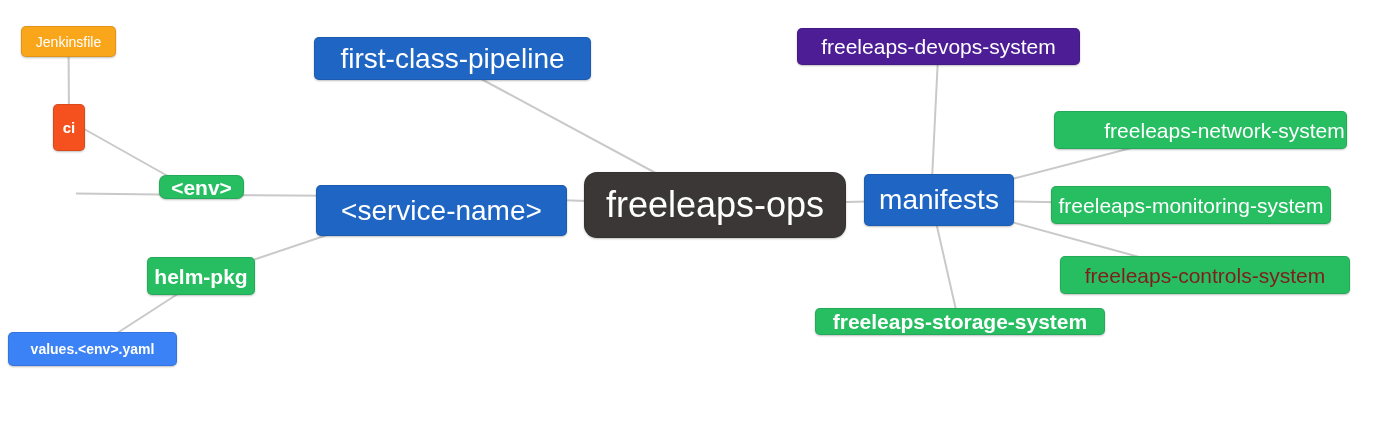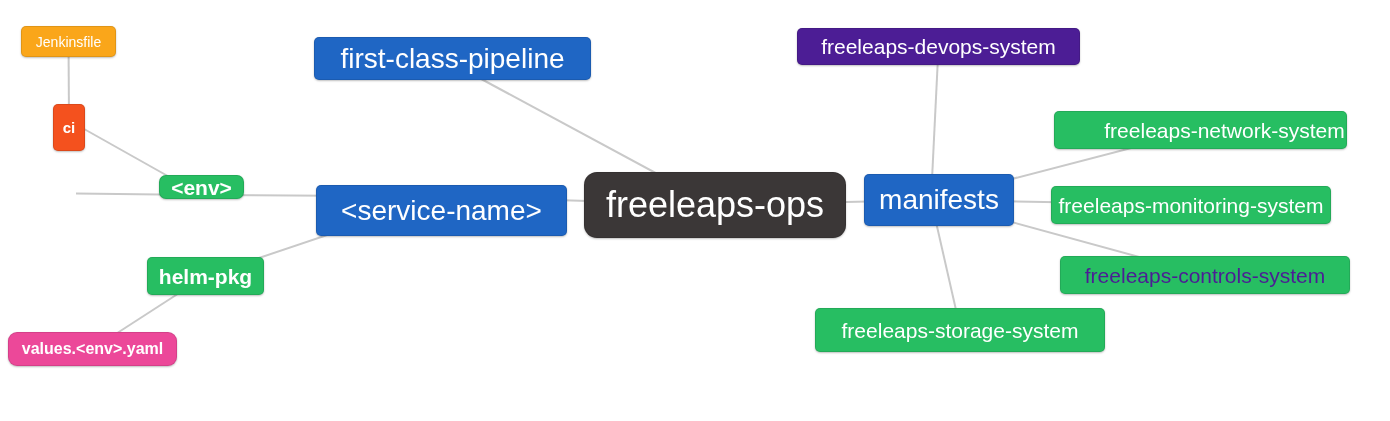--- a/index.html
+++ b/index.html
@@ -64,25 +64,25 @@
       <line x1="931" y1="200" x2="938.5" y2="46.5" stroke="#C9C9C9" stroke-width="2"></line>
       <line x1="931" y1="200" x2="1200.5" y2="130" stroke="#C9C9C9" stroke-width="2"></line>
       <line x1="931" y1="200" x2="1213" y2="205" stroke="#C9C9C9" stroke-width="2"></line>
       <line x1="931" y1="200" x2="1205" y2="275" stroke="#C9C9C9" stroke-width="2"></line>
       <line x1="931" y1="200" x2="960" y2="327.5" stroke="#C9C9C9" stroke-width="2"></line>
     </svg>
   <div class="nodes-layer">
       <div class="node" style="left: 21px; top: 26px; width: 95px; height: 31px; background: rgb(250, 166, 26); font-size: 14px; font-weight: 400; color: rgb(255, 255, 255);">Jenkinsfile</div>
       <div class="node" style="left: 53px; top: 104px; width: 32px; height: 47px; background: rgb(244, 81, 30); font-size: 15px; font-weight: 700; color: rgb(255, 255, 255);">ci</div>
       <div class="node" style="left: 159px; top: 175px; width: 85px; height: 24px; background: rgb(39, 190, 98); font-size: 21px; font-weight: 700; color: rgb(255, 255, 255); border-radius: 7px;">&lt;env&gt;</div>
-      <div class="node" style="left: 147px; top: 257px; width: 117px; height: 38px; background: rgb(39, 190, 98); font-size: 21px; font-weight: 700; color: rgb(255, 255, 255);">helm-pkg</div>
-      <div class="node" style="left: 8px; top: 332px; width: 169px; height: 34px; background: #ec4899; font-size: 16px; font-weight: 700; color: rgb(255, 255, 255); border-radius: 9px;">values.&lt;env&gt;.yaml</div>
+      <div class="node" style="left: 147px; top: 257px; width: 108px; height: 38px; background: rgb(39, 190, 98); font-size: 21px; font-weight: 700; color: rgb(255, 255, 255);">helm-pkg</div>
+      <div class="node" style="left: 8px; top: 332px; width: 169px; height: 34px; background: #3b82f6; font-size: 14px; font-weight: 700; color: rgb(255, 255, 255);">values.&lt;env&gt;.yaml</div>
       <div class="node" style="left: 314px; top: 37px; width: 277px; height: 43px; background: rgb(31, 102, 196); font-size: 28px; font-weight: 400; color: rgb(255, 255, 255);">first-class-pipeline</div>
       <div class="node" style="left: 316px; top: 185px; width: 251px; height: 51px; background: rgb(31, 102, 196); font-size: 28px; font-weight: 400; color: rgb(255, 255, 255);">&lt;service-name&gt;</div>
       <div class="node" style="left: 584px; top: 172px; width: 262px; height: 66px; background: rgb(59, 55, 55); font-size: 36px; font-weight: 400; color: rgb(255, 255, 255); border-radius: 13px;">freeleaps-ops</div>
       <div class="node" style="left: 852px; top: 174px; width: 150px; height: 52px; background: rgb(31, 102, 196); font-size: 28px; font-weight: 400; color: #ffffff; margin-left: 12px;">manifests</div>
       <div class="node" style="left: 797px; top: 28px; width: 283px; height: 37px; background: #4c1d95; font-size: 21px; font-weight: 400; color: rgb(255, 255, 255);">freeleaps-devops-system</div>
       <div class="node" style="left: 1054px; top: 111px; width: 293px; height: 38px; background: rgb(39, 190, 98); font-size: 21px; font-weight: 400; color: rgb(255, 255, 255); padding-left: 48px;">freeleaps-network-system</div>
       <div class="node" style="left: 1051px; top: 186px; width: 280px; height: 38px; background: rgb(39, 190, 98); font-size: 21px; font-weight: 400; color: rgb(255, 255, 255);">freeleaps-monitoring-system</div>
-      <div class="node" style="left: 1060px; top: 256px; width: 290px; height: 38px; background: rgb(39, 190, 98); font-size: 21px; font-weight: 400; color: #4c1d95;">freeleaps-controls-system</div>
-      <div class="node" style="left: 815px; top: 308px; width: 290px; height: 44px; background: rgb(39, 190, 98); font-size: 21px; font-weight: 400; color: rgb(255, 255, 255);">freeleaps-storage-system</div>
+      <div class="node" style="left: 1060px; top: 256px; width: 290px; height: 38px; background: rgb(39, 190, 98); font-size: 21px; font-weight: 400; color: #7f1d1d;">freeleaps-controls-system</div>
+      <div class="node" style="left: 815px; top: 308px; width: 290px; height: 27px; background: rgb(39, 190, 98); font-size: 21px; font-weight: 700; color: rgb(255, 255, 255);">freeleaps-storage-system</div>
     </div>
 </div>
 
 </body></html>

